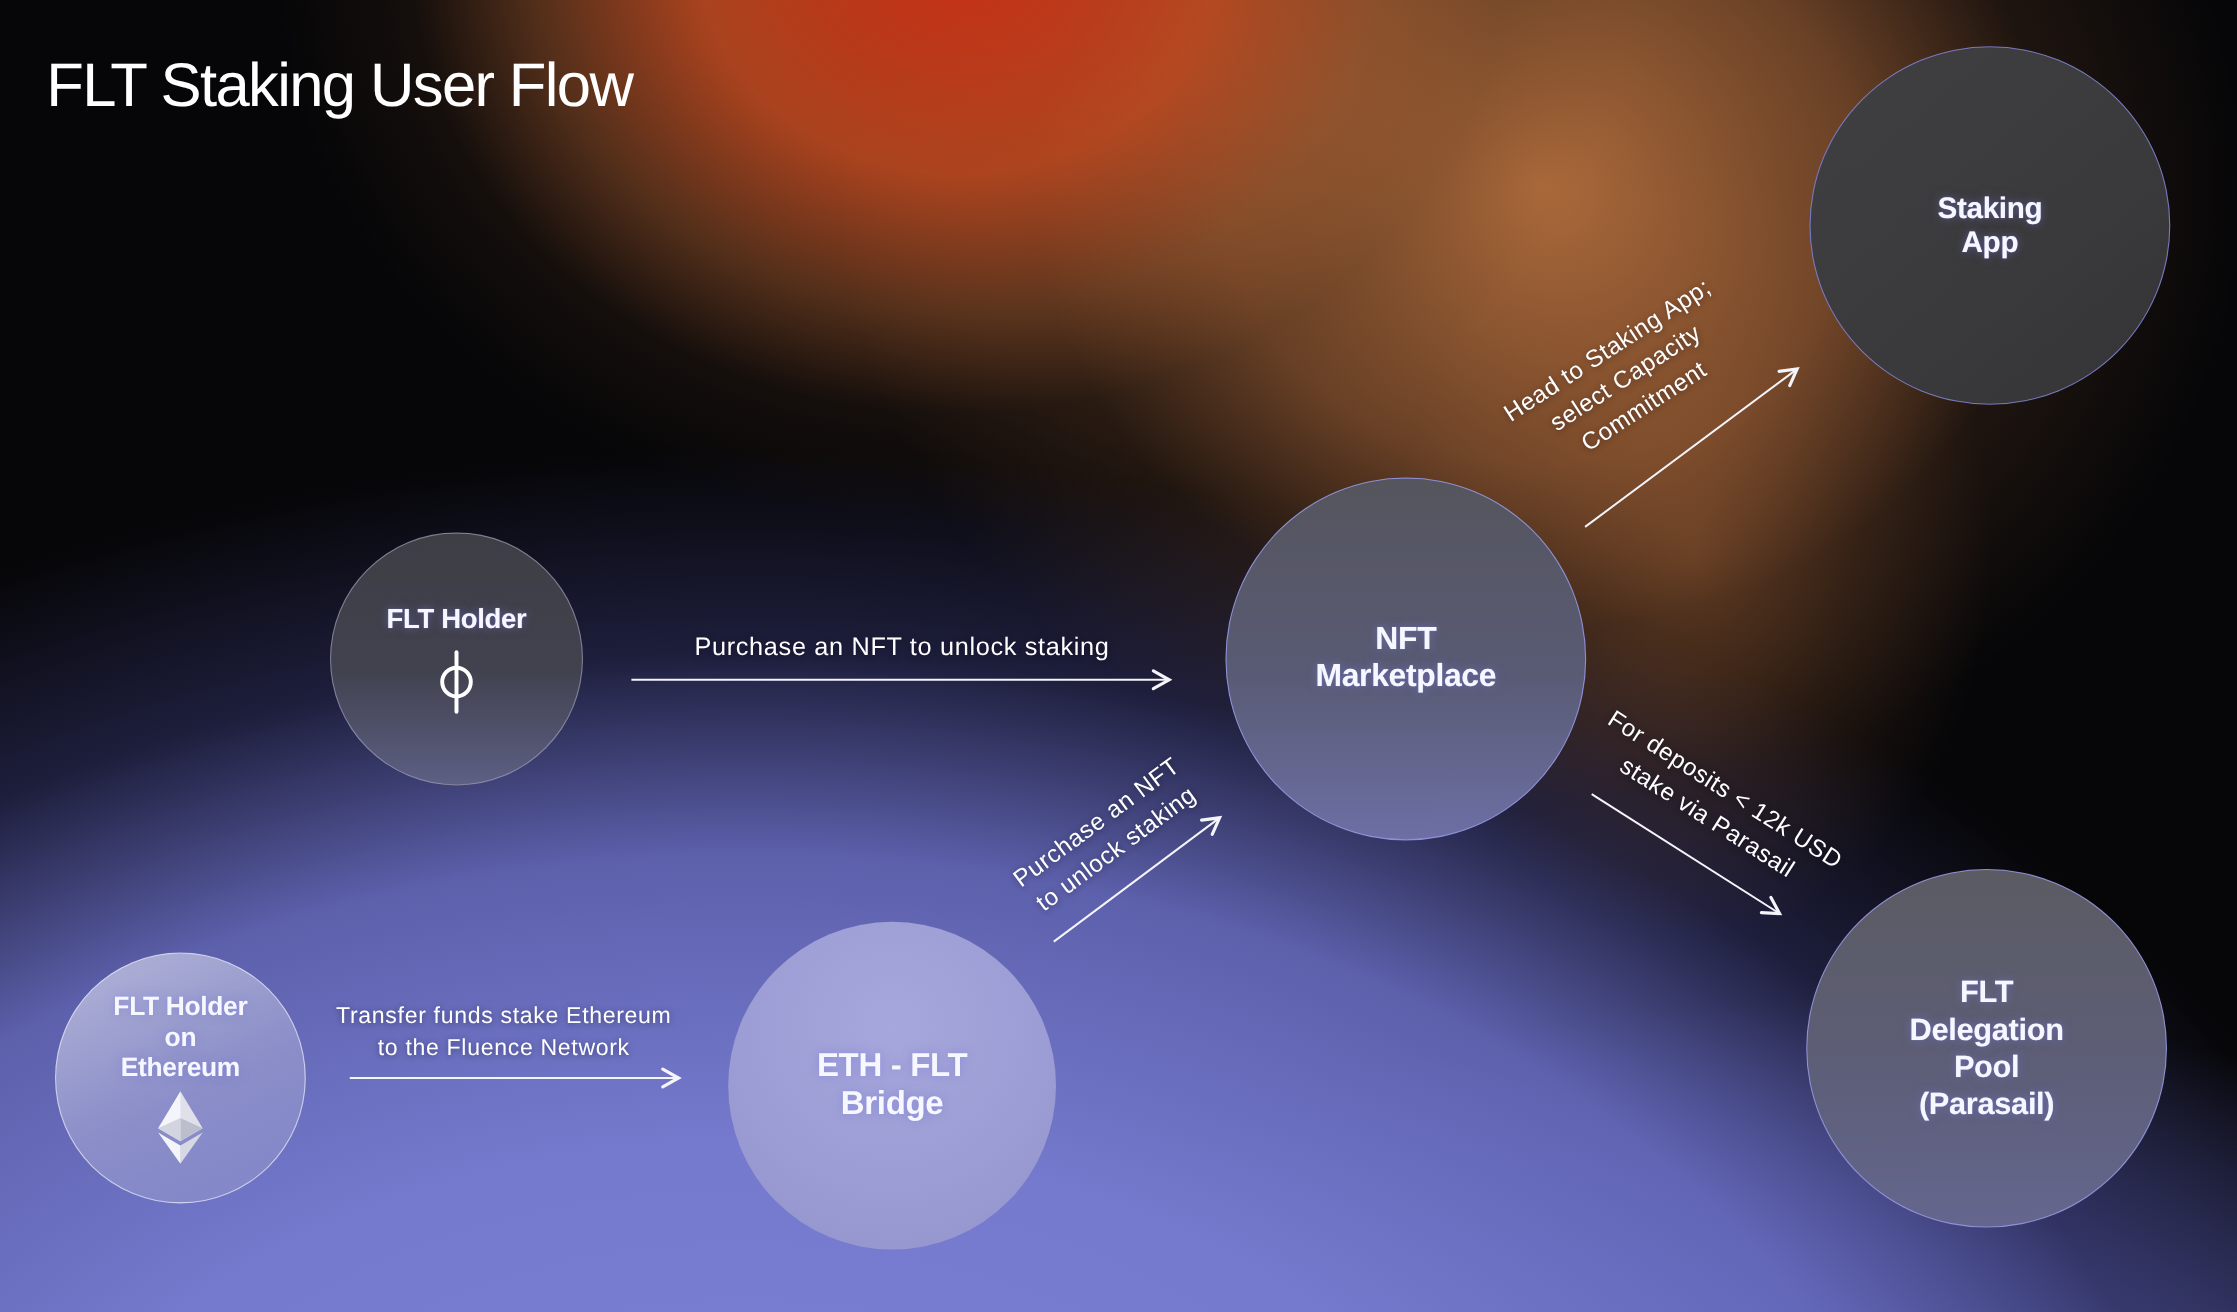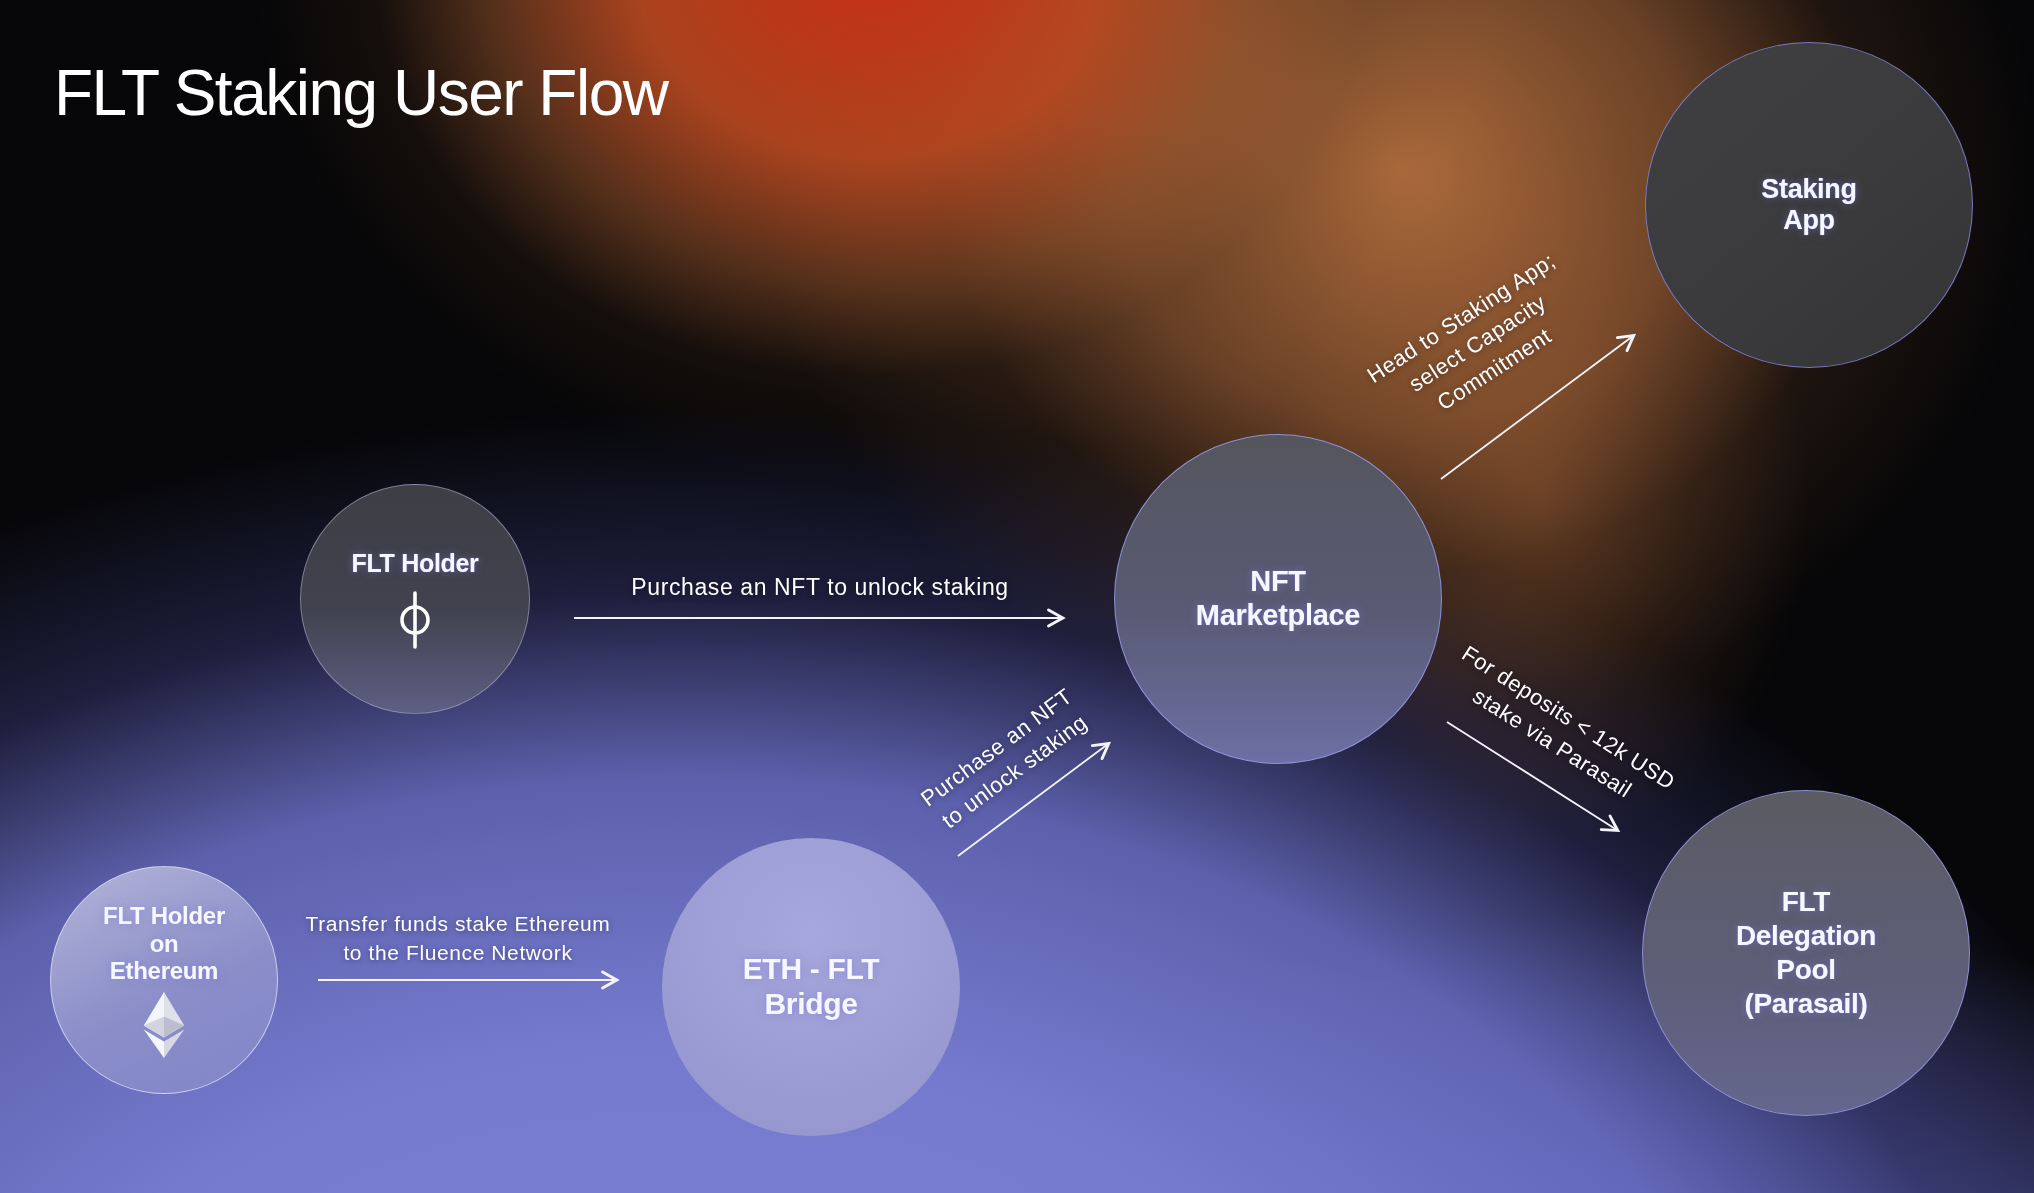--- a/index.html
+++ b/index.html
@@ -10,22 +10,22 @@
     font-family:"Liberation Sans", sans-serif;
     background:
       radial-gradient(ellipse 620px 520px at 870px -40px, rgba(206,49,22,0.97) 0%, rgba(198,77,34,0.85) 38%, rgba(160,88,45,0.5) 62%, rgba(90,55,30,0.18) 80%, rgba(0,0,0,0) 100%),
       radial-gradient(ellipse 640px 560px at 1400px 170px, rgba(202,124,68,0.85) 0%, rgba(188,114,63,0.55) 45%, rgba(130,80,45,0.2) 72%, rgba(0,0,0,0) 100%),
       radial-gradient(ellipse 270px 350px at 1540px 500px, rgba(188,112,60,0.42) 0%, rgba(150,90,50,0.2) 55%, rgba(0,0,0,0) 100%),
       radial-gradient(ellipse 1600px 1150px at 680px 1560px, #7e82d8 0%, #757ace 45%, rgba(108,112,200,0.85) 68%, rgba(62,64,132,0.42) 84%, rgba(10,10,25,0) 100%),
       radial-gradient(ellipse 1000px 620px at 1650px 1480px, rgba(110,114,200,0.9) 0%, rgba(92,96,178,0.5) 55%, rgba(25,26,55,0) 92%),
       #060608;
   }
   .title{
-    position:absolute;left:38px;top:44px;margin:16px;
-    font-size:64px;font-weight:500;letter-spacing:-1.5px;
+    position:absolute;left:38px;top:44px;margin:4px;
+    font-size:56px;font-weight:500;letter-spacing:-1.5px;
     color:#ffffff;line-height:1.05;
   }
   .edges{position:absolute;left:0;top:0;}
   .node{
     position:absolute;border-radius:50%;
     display:flex;flex-direction:column;align-items:center;justify-content:center;
     text-align:center;box-sizing:border-box;
   }
   .node-label{
     color:#f7f7ff;font-weight:700;line-height:1.16;letter-spacing:-0.3px;

